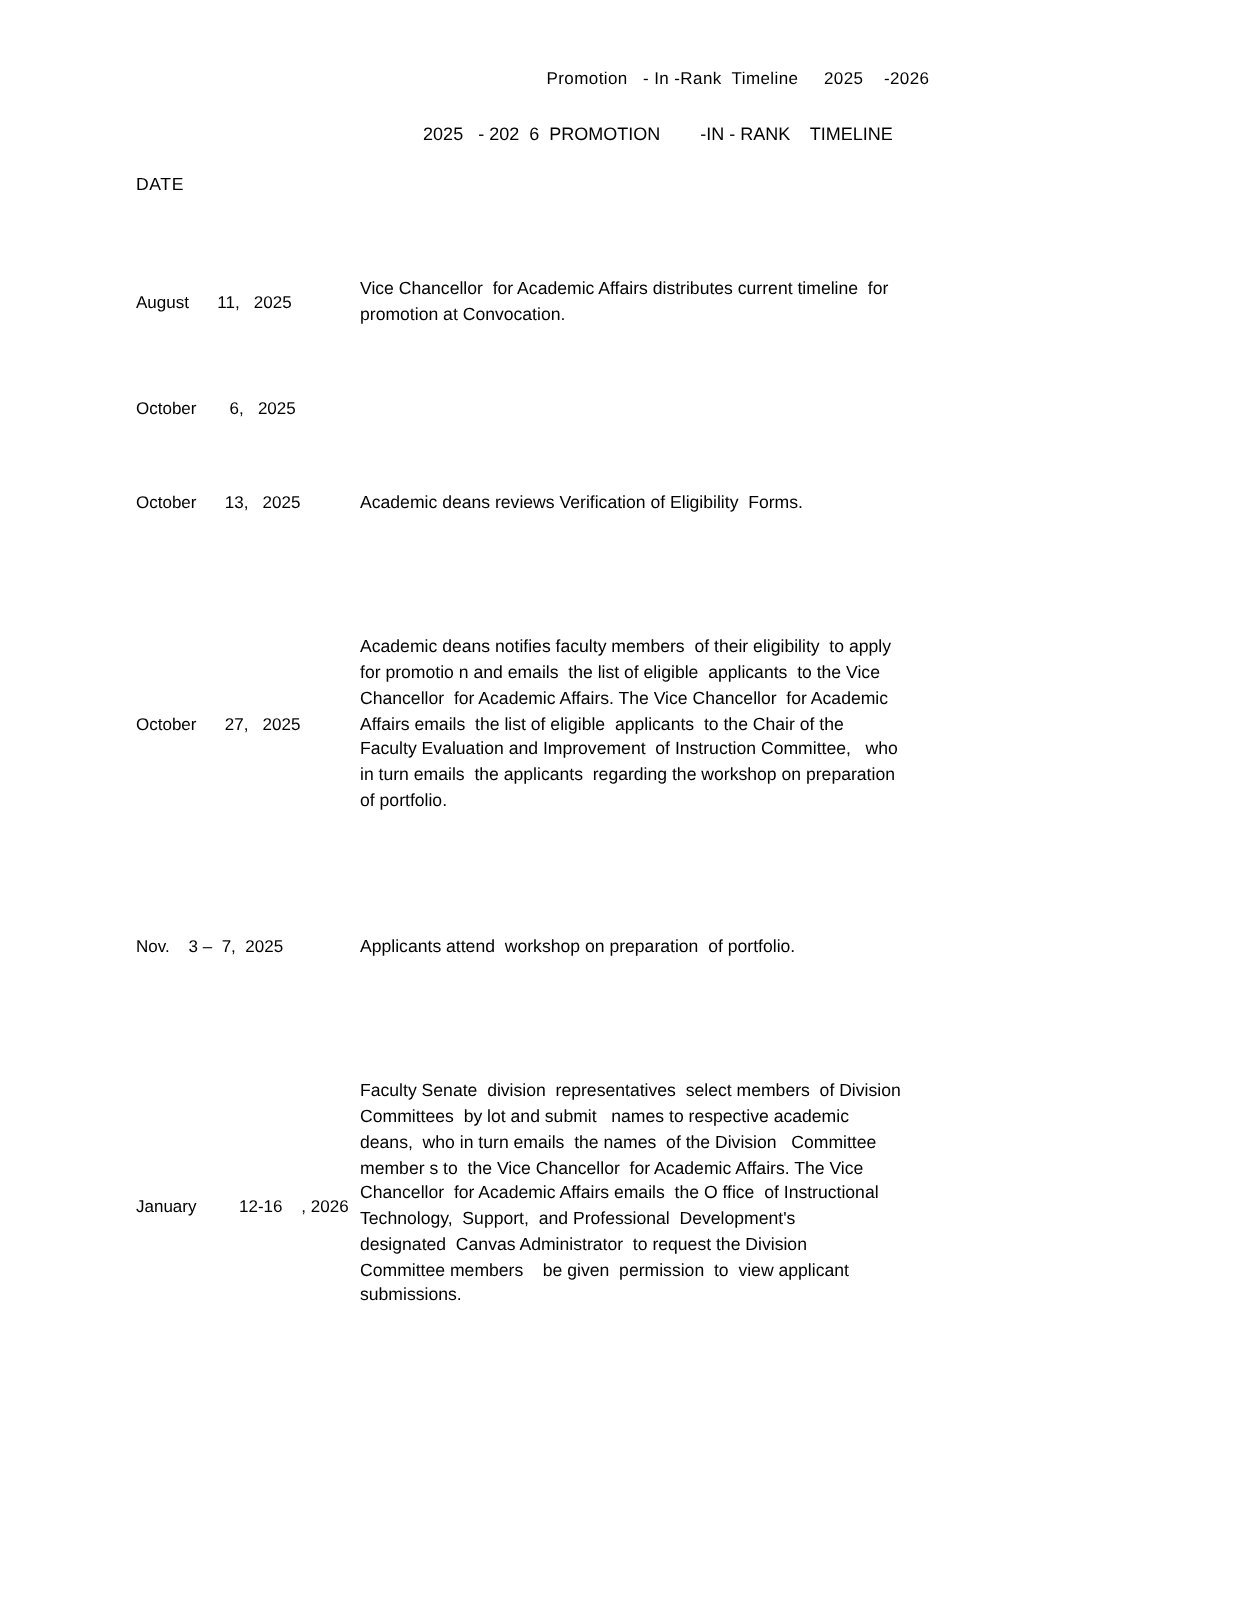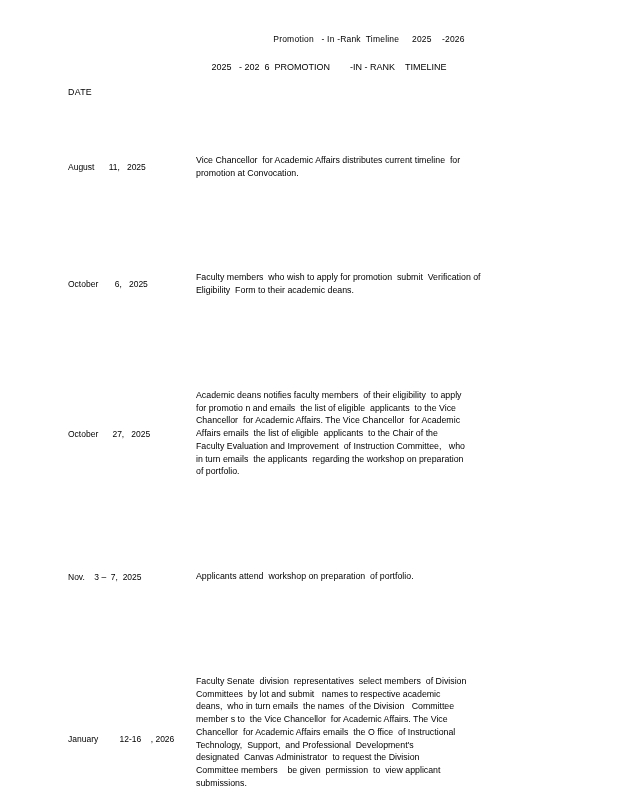--- a/index.html
+++ b/index.html
@@ -70,21 +70,21 @@
     flex: 1 1 auto;
     font-size: 8.8px;
     line-height: 1.45;
     white-space: pre-wrap;
   }
   .hdr {
     font-size: 8.8px;
     letter-spacing: 0.3px;
   }
   .para {
-    margin: 16px;
+    margin: 0;
   }
 </style>
 </head>
 <body>
 
 <div class="page">
 
   <div class="running-head">Promotion   - In -Rank  Timeline     2025    -2026</div>
 
   <div class="doc-title">2025   - 202  6  PROMOTION        -IN - RANK    TIMELINE</div>
@@ -98,26 +98,28 @@
     <div class="row">
       <div class="col-date">August      11,   2025</div>
       <div class="col-activity">
         <p class="para">Vice Chancellor  for Academic Affairs distributes current timeline  for
 promotion at Convocation.</p>
       </div>
     </div>
 
     <div class="row">
       <div class="col-date">October       6,   2025</div>
+    </div>
+
+    <div class="row">
+      <div class="col-date">October      13,   2025</div>
       <div class="col-activity">
-        <p class="para">Faculty members  who wish to apply for promotion  submit  Verification of
-Eligibility  Form to their academic deans.</p>
+        <p class="para">Academic deans reviews Verification of Eligibility  Forms.</p>
       </div>
     </div>
-
 
     <div class="row">
       <div class="col-date">October      27,   2025</div>
       <div class="col-activity">
         <p class="para">Academic deans notifies faculty members  of their eligibility  to apply
 for promotio n and emails  the list of eligible  applicants  to the Vice
 Chancellor  for Academic Affairs. The Vice Chancellor  for Academic
 Affairs emails  the list of eligible  applicants  to the Chair of the
 Faculty Evaluation and Improvement  of Instruction Committee,   who
 in turn emails  the applicants  regarding the workshop on preparation

